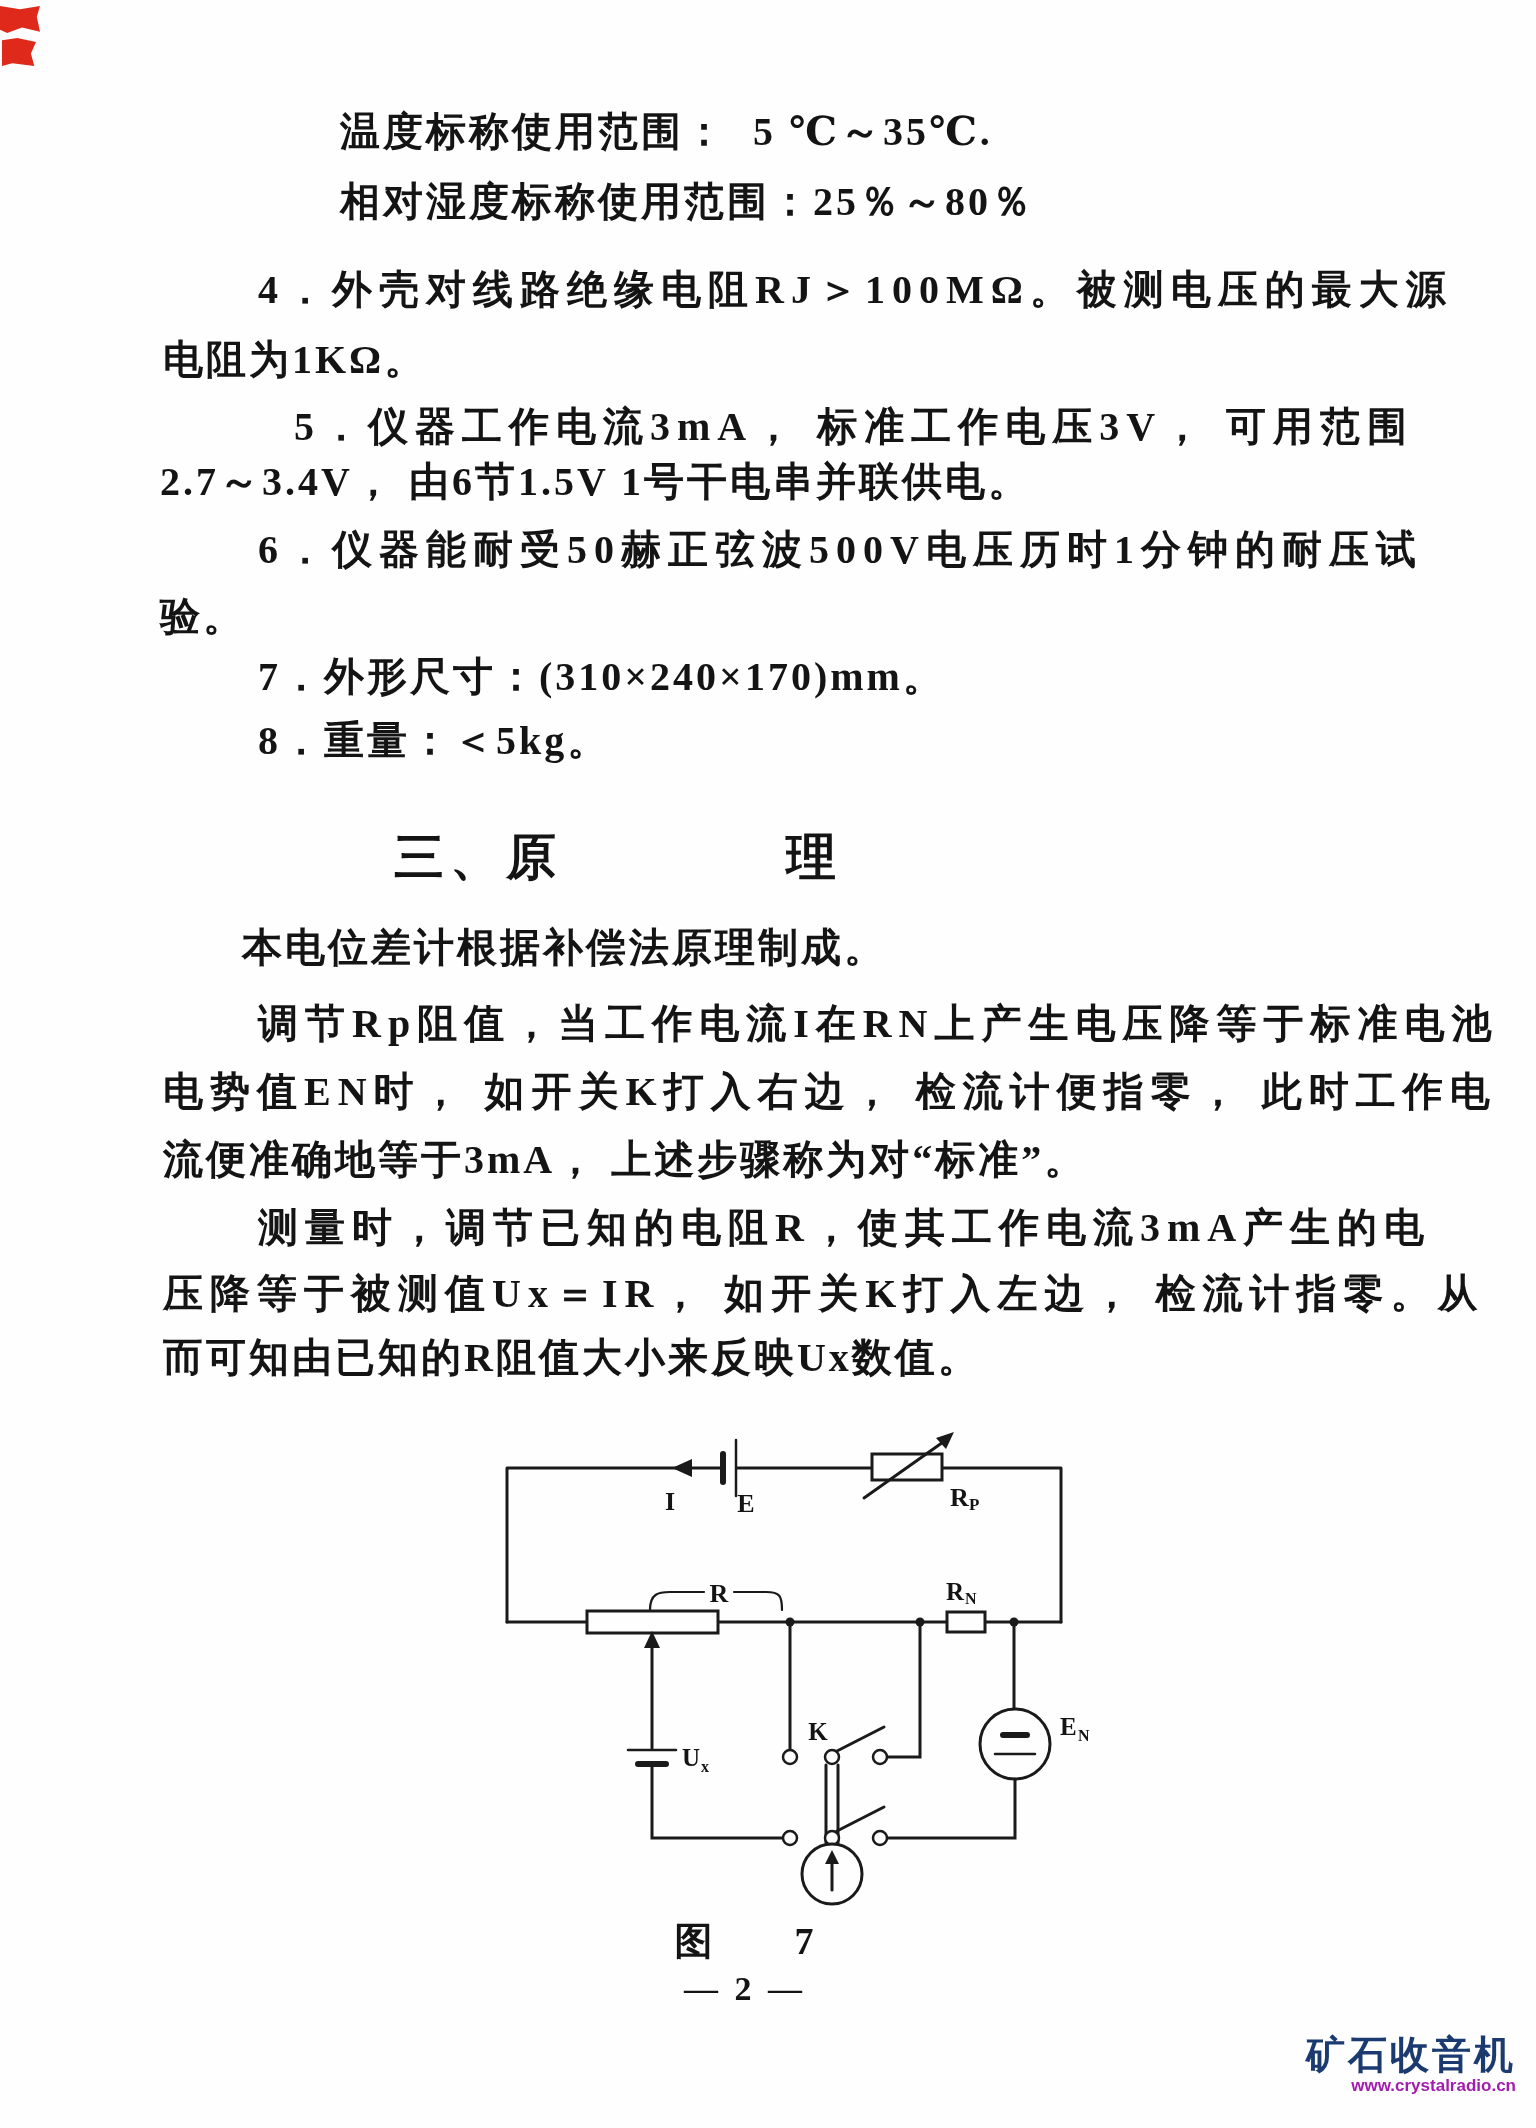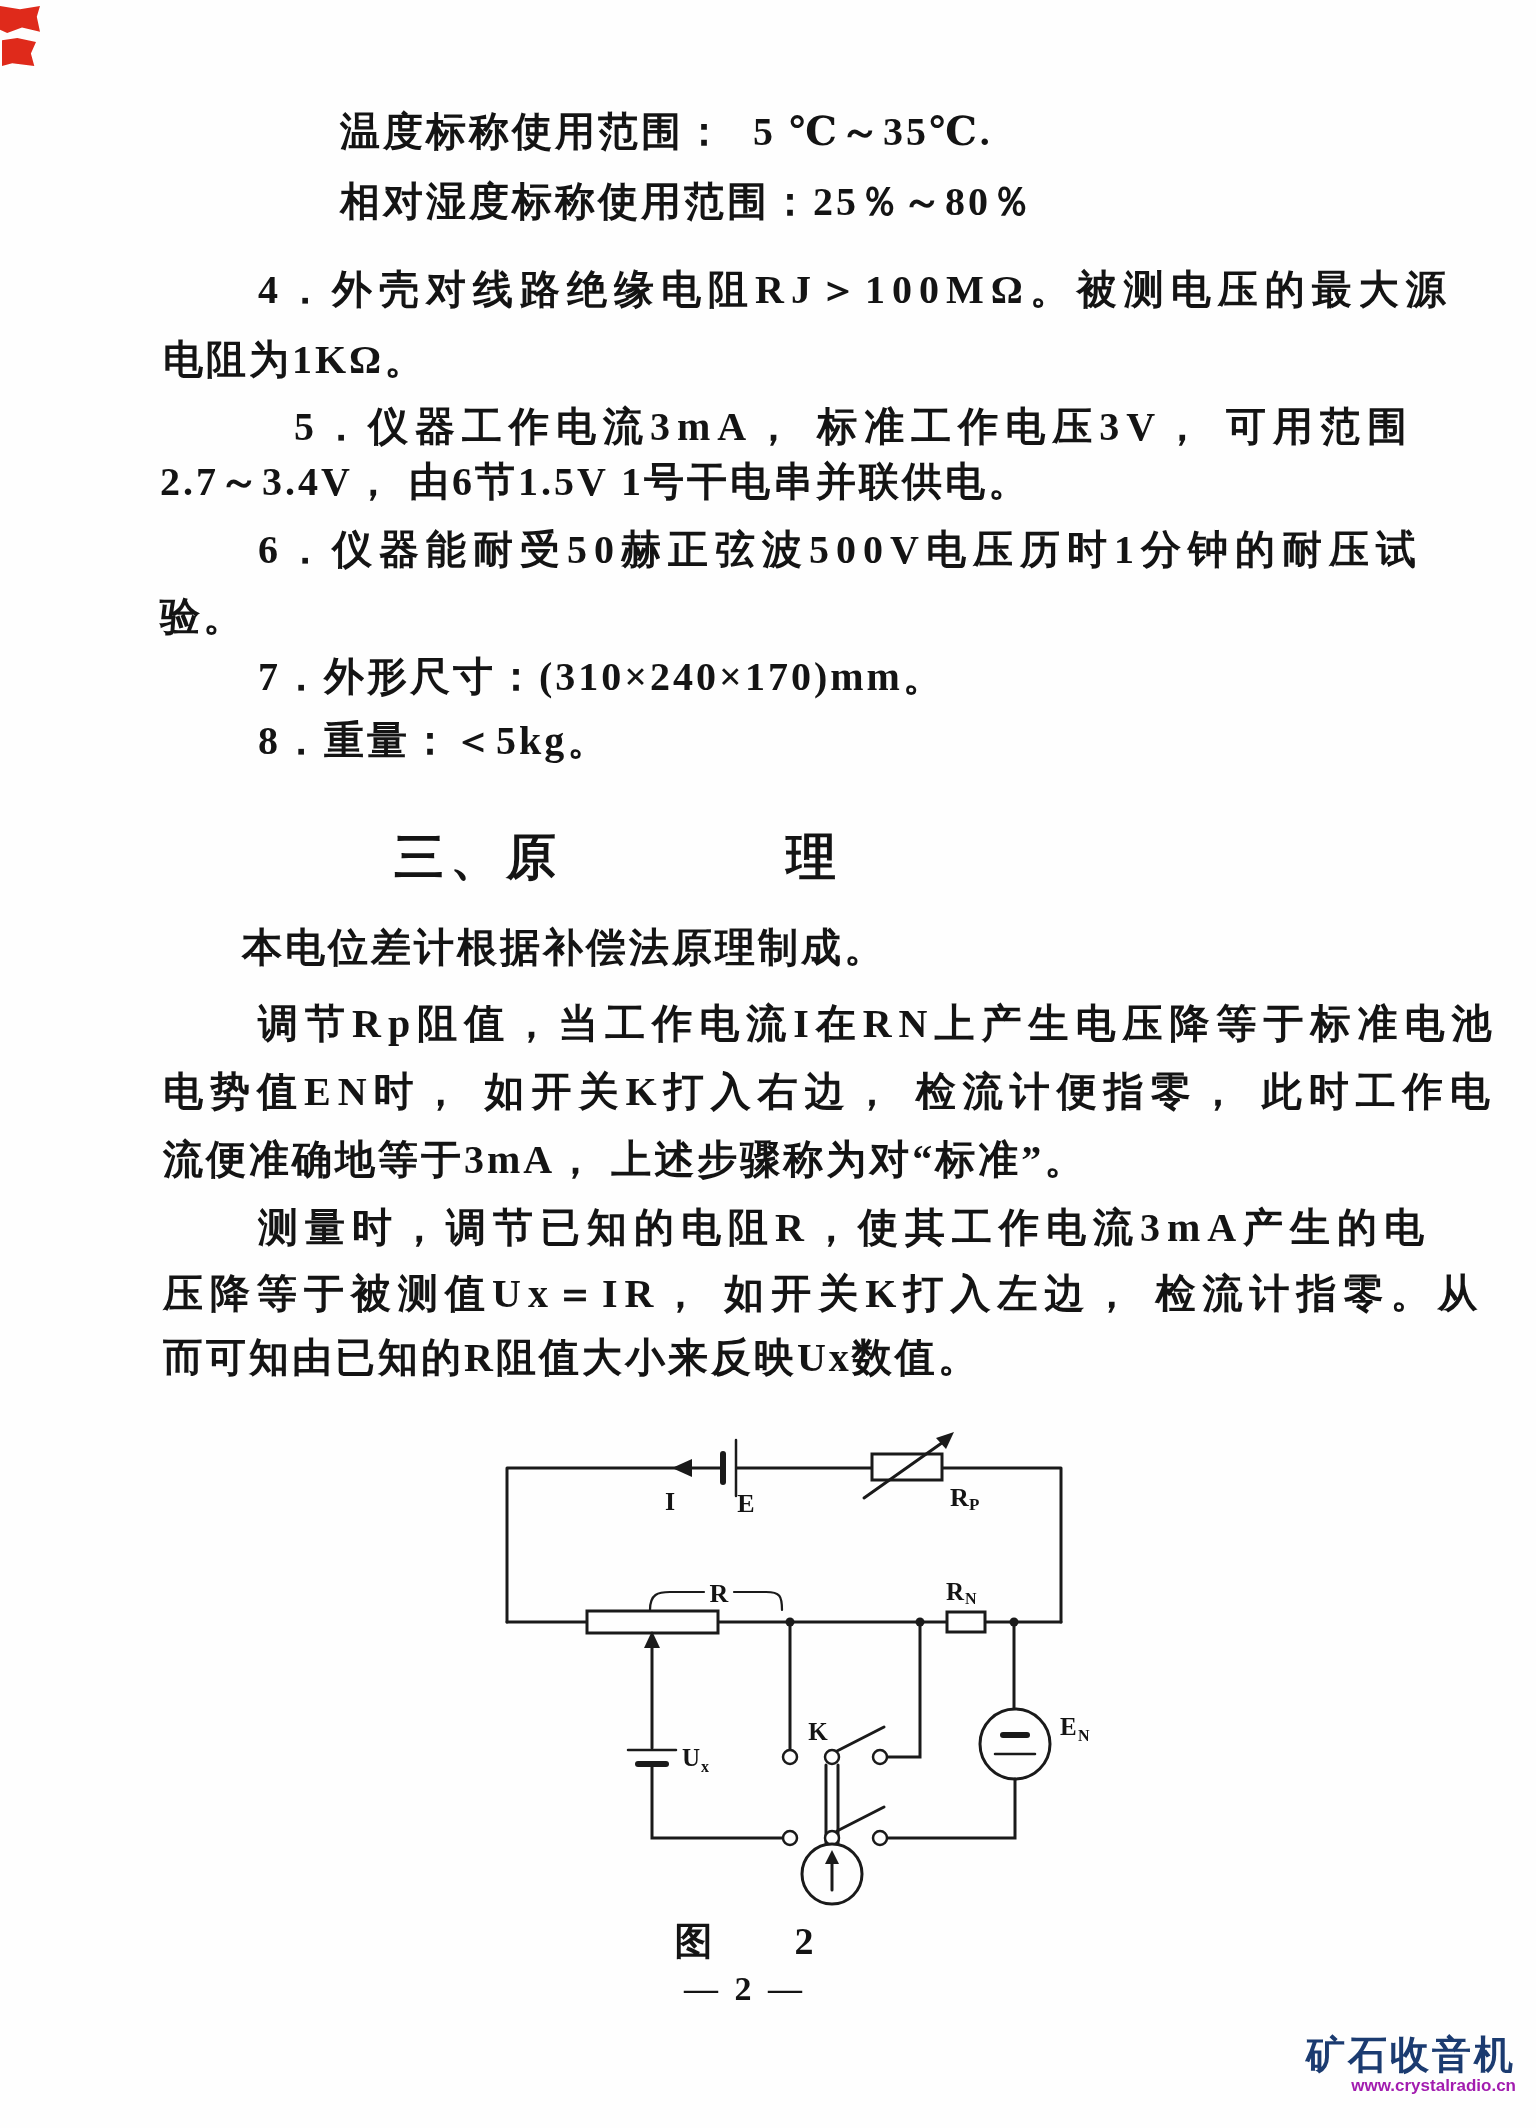--- a/index.html
+++ b/index.html
@@ -132,19 +132,19 @@
   <text x="239" y="170" font-size="26" text-anchor="middle">R</text>
   <text x="466" y="168" font-size="25">R</text>
   <text x="485" y="172" font-size="16">N</text>
   <text x="202" y="334" font-size="25">U</text>
   <text x="221" y="340" font-size="16">x</text>
   <text x="338" y="308" font-size="25" text-anchor="middle">K</text>
   <text x="580" y="303" font-size="25">E</text>
   <text x="598" y="309" font-size="16">N</text>
 </svg>
 
-<div class="caption">图　　2</div>
+<div class="caption">图　　7</div>
 <div class="pagenum">— 2 —</div>
 
 <div class="watermark">
   <div class="wm-title" style="color: rgb(27, 59, 112);">矿石收音机</div>
   <div class="wm-url" style="color: #a21caf;">www.crystalradio.cn</div>
 </div>
 
 </body></html>

